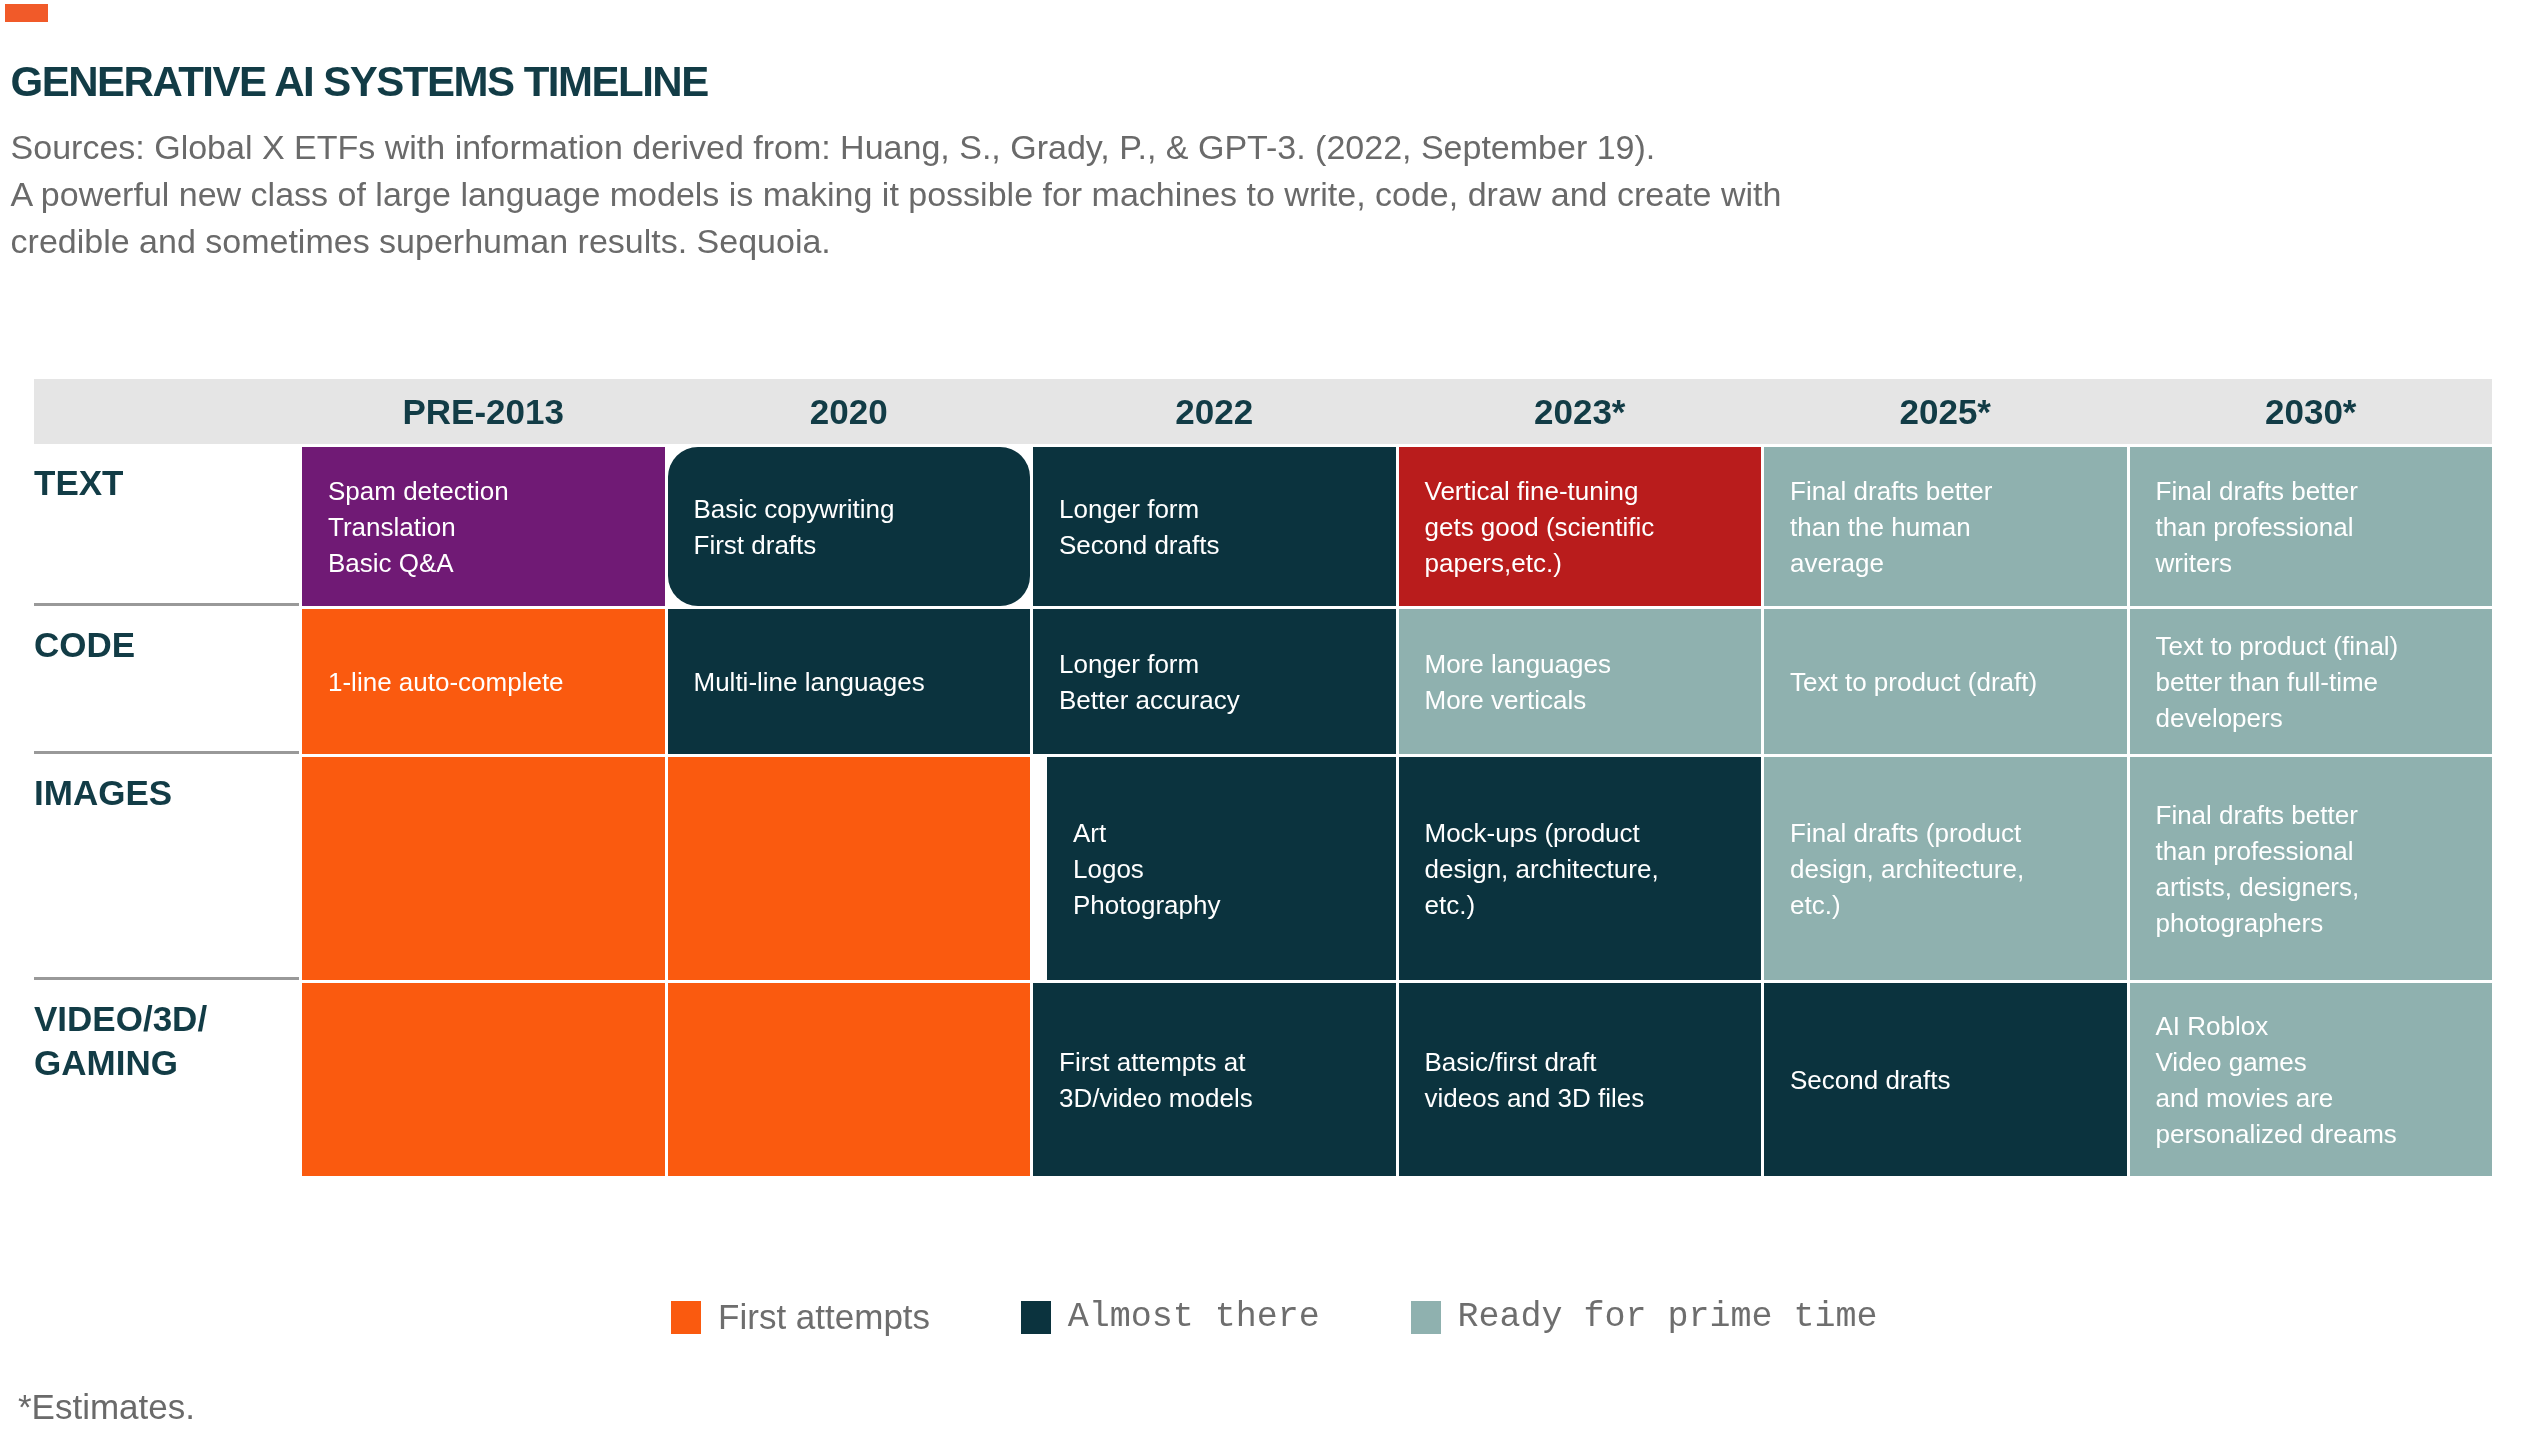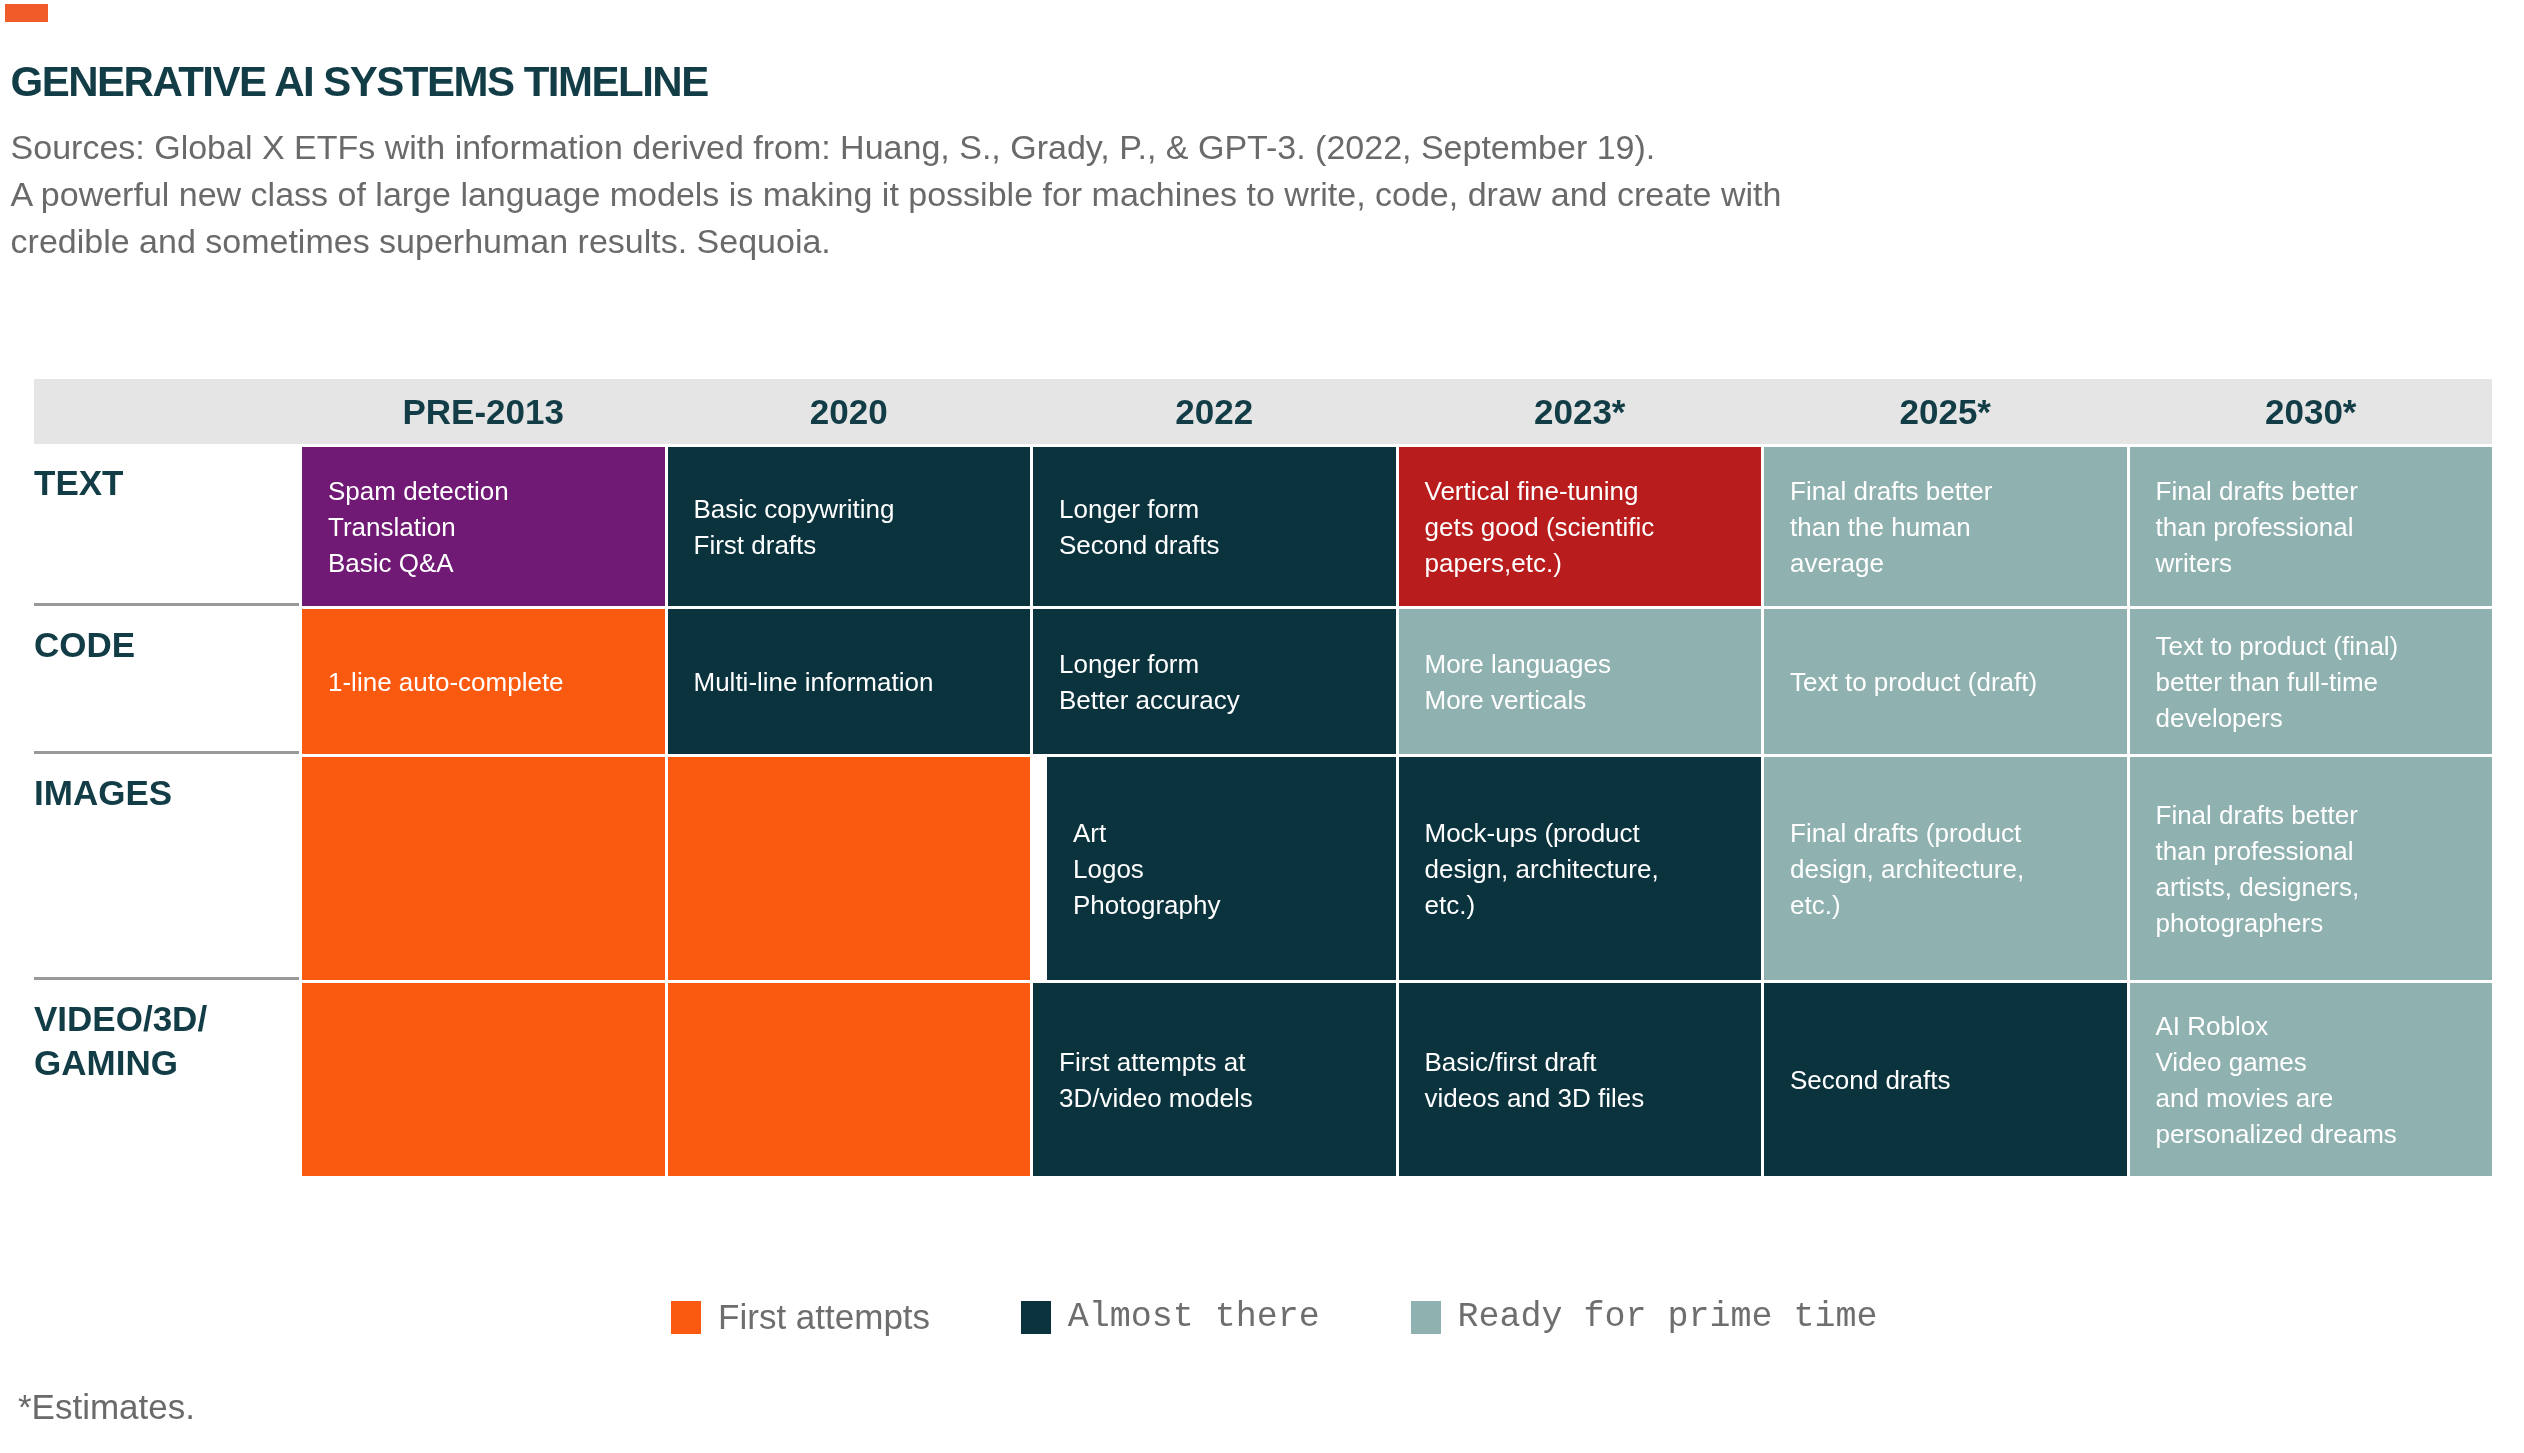--- a/index.html
+++ b/index.html
@@ -69,37 +69,37 @@
     <div class="col-header">2022</div>
     <div class="col-header">2023*</div>
     <div class="col-header">2025*</div>
     <div class="col-header">2030*</div>
   </div>
 
   <div class="row-label rule" style="white-space:pre-line">TEXT</div>
   <div class="cell" style="background-color: #701a75;">Spam detection
 Translation
 Basic Q&amp;A</div>
-  <div class="cell" style="background-color: rgb(11, 51, 62);">Basic copywriting
+  <div class="cell" style="background-color: rgb(11, 51, 62); border-radius: 30px;">Basic copywriting
 First drafts</div>
   <div class="cell" style="background-color: rgb(11, 51, 62);">Longer form
 Second drafts</div>
   <div class="cell" style="background-color: #b91c1c;">Vertical fine-tuning
 gets good (scientific
 papers,etc.)</div>
   <div class="cell" style="background-color: rgb(143, 177, 175);">Final drafts better
 than the human
 average</div>
   <div class="cell" style="background-color: rgb(143, 177, 175);">Final drafts better
 than professional
 writers</div>
 
   <div class="row-label rule" style="white-space:pre-line">CODE</div>
   <div class="cell" style="background-color: rgb(250, 90, 15);">1-line auto-complete</div>
-  <div class="cell" style="background-color: rgb(11, 51, 62);">Multi-line information</div>
+  <div class="cell" style="background-color: rgb(11, 51, 62);">Multi-line languages</div>
   <div class="cell" style="background-color: rgb(11, 51, 62);">Longer form
 Better accuracy</div>
   <div class="cell" style="background-color: rgb(143, 177, 175);">More languages
 More verticals</div>
   <div class="cell" style="background-color: rgb(143, 177, 175);">Text to product (draft)</div>
   <div class="cell" style="background-color: rgb(143, 177, 175);">Text to product (final)
 better than full-time
 developers</div>
 
   <div class="row-label rule" style="white-space:pre-line">IMAGES</div>

